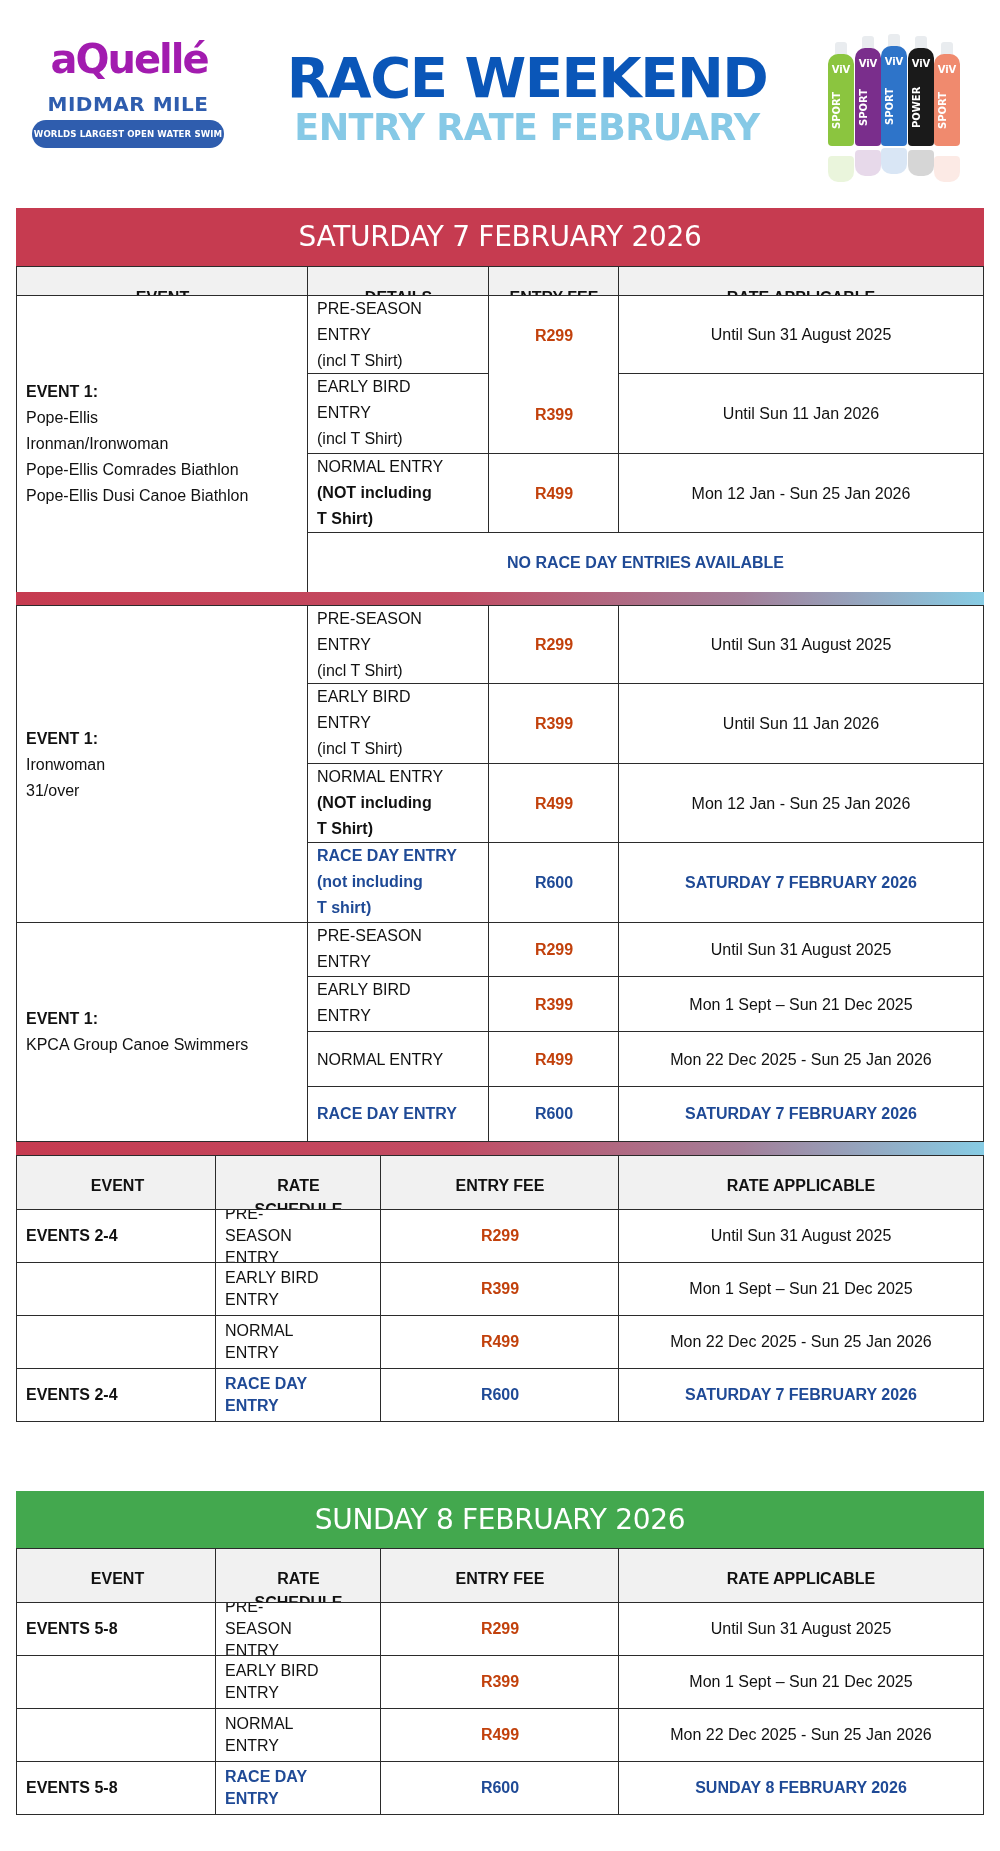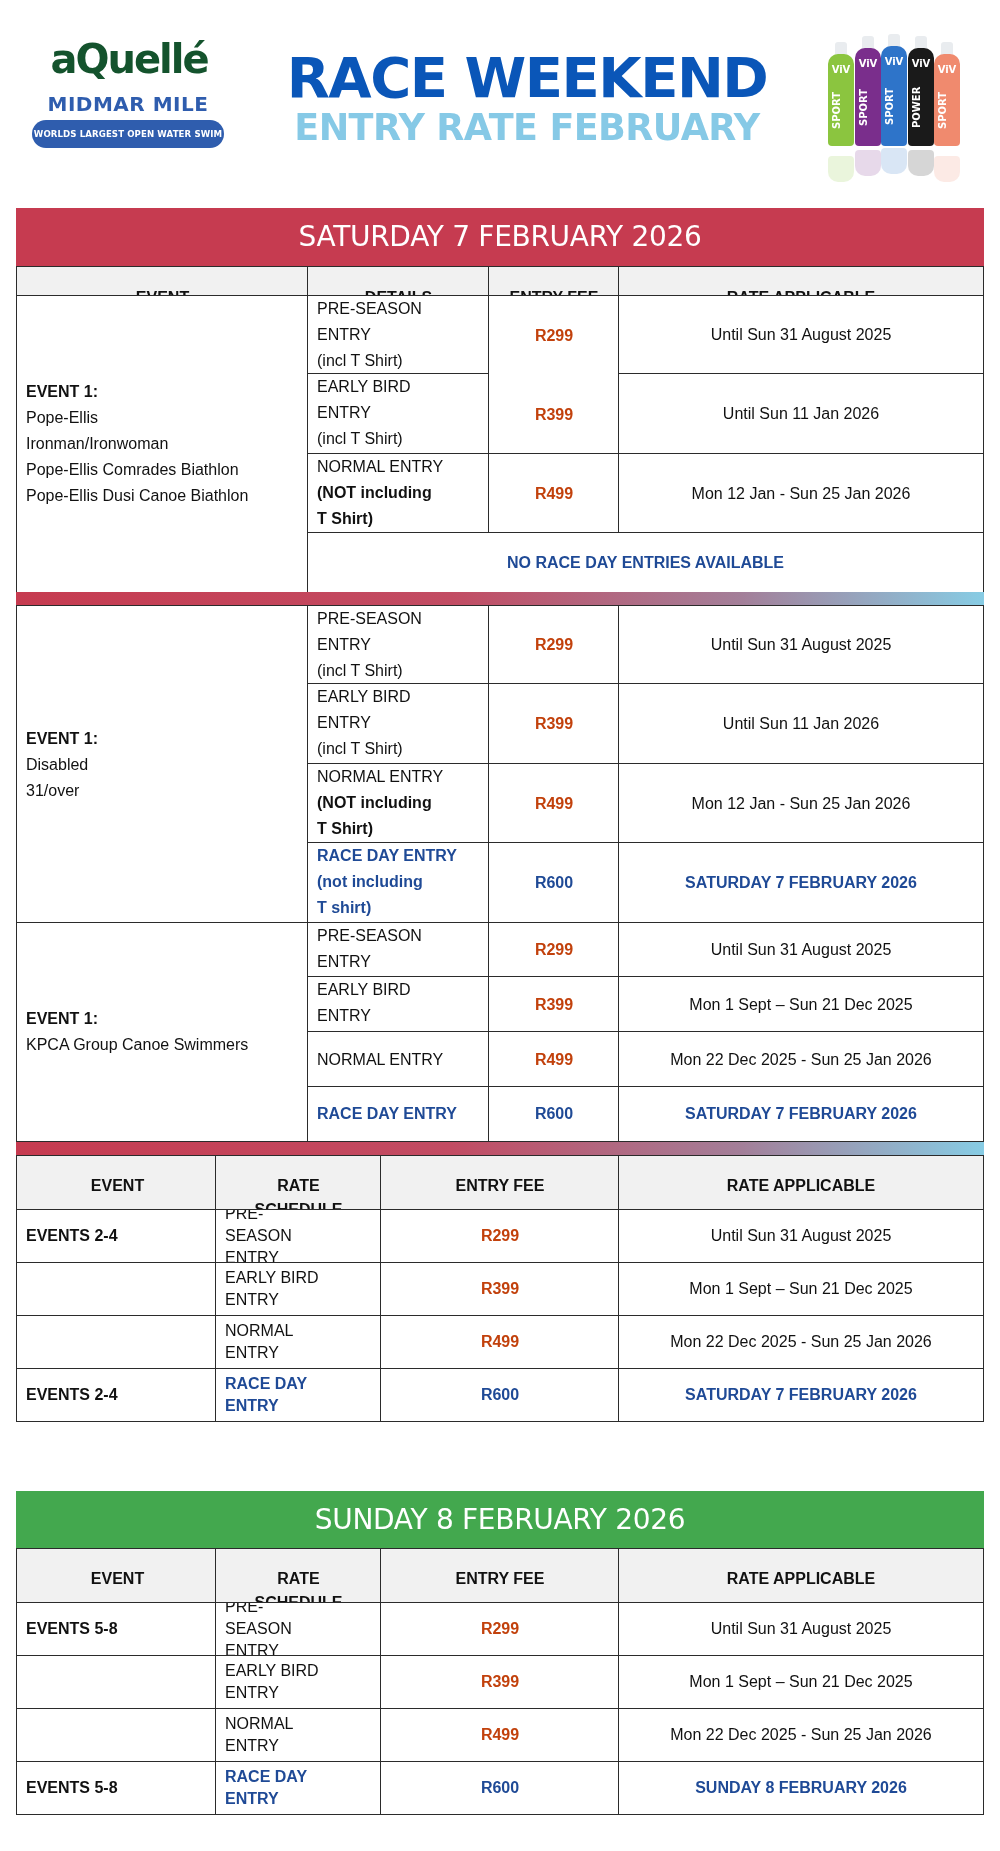--- a/index.html
+++ b/index.html
@@ -3,21 +3,21 @@
 <meta charset="utf-8">
 <style>
   * { box-sizing: border-box; margin: 0; padding: 0; }
   html, body { width: 1000px; height: 1851px; background: #ffffff; overflow: hidden; }
   body { position: relative; font-family: "Liberation Sans", "DejaVu Sans", sans-serif; color: #111; }
 
   
   .logo { position: absolute; left: 28px; top: 36px; width: 200px; height: 116px; }
   .logo-brand { position: absolute; left: 12px; top: 0; width: 178px; text-align: center;
     font-family: "DejaVu Sans", sans-serif; font-weight: bold; font-size: 40px; letter-spacing: -2px;
-    color: #14532d; line-height: 46px; }
+    color: #a21caf; line-height: 46px; }
   .logo-sub { position: absolute; left: 0; top: 56px; width: 200px; text-align: center;
     font-family: "DejaVu Sans", sans-serif; font-weight: bold; font-size: 20px; letter-spacing: 0.5px;
     color: #2F5DAE; line-height: 24px; }
   .logo-pill { position: absolute; left: 4px; top: 84px; width: 192px; height: 28px; border-radius: 14px;
     background: #2F5DAE; color: #fff; font-family: "DejaVu Sans", sans-serif; font-weight: bold;
     font-size: 8.6px; line-height: 28px; text-align: center; letter-spacing: 0.1px; }
 
   .title-main { position: absolute; left: 262px; top: 46px; width: 530px; text-align: center;
     font-family: "DejaVu Sans", sans-serif; font-weight: bold; font-size: 56px; line-height: 64px;
     color: #0A56B8; letter-spacing: -1.5px; transform: scaleY(0.98); }
@@ -172,21 +172,21 @@
 
 <div class="cell center" style="left:307px;top:532px;width:677px;height:61px;">
   <span class="blue">NO RACE DAY ENTRIES AVAILABLE</span>
 </div>
 
 <div class="grad" style="top:592px;"></div>
 
 <div class="cell event" style="left:16px;top:605px;width:293px;height:319px;">
   <div>
     <div class="b">EVENT 1:</div>
-    <div>Disabled</div>
+    <div>Ironwoman</div>
     <div>31/over</div>
   </div>
 </div>
 
 <div class="cell details" style="left:307px;top:605px;width:183px;height:80px;">
   <div>
     <div>PRE-SEASON</div>
     <div>ENTRY</div>
     <div>(incl T Shirt)</div>
   </div>

